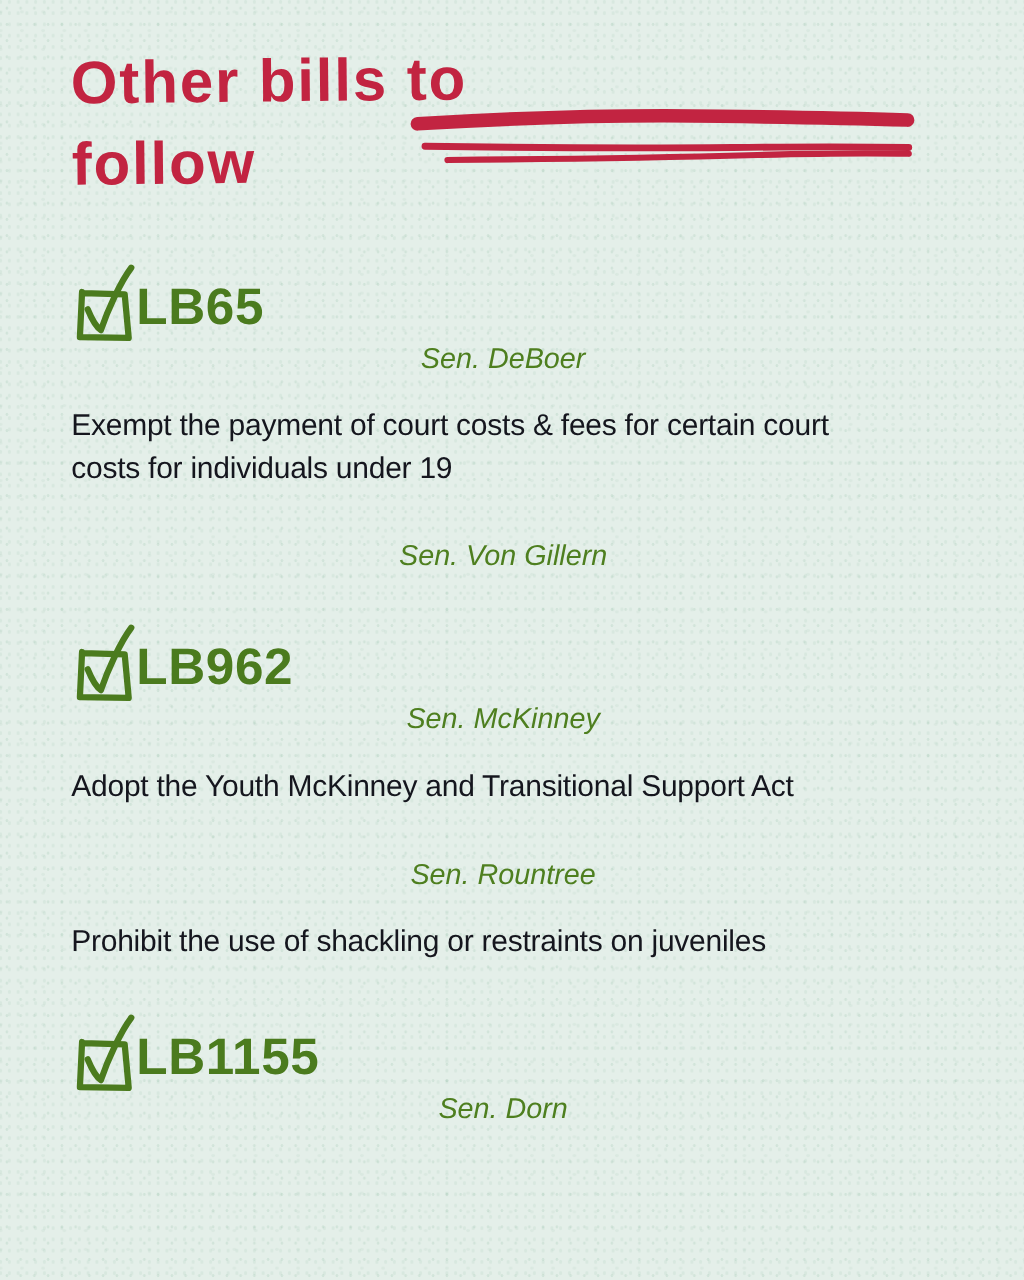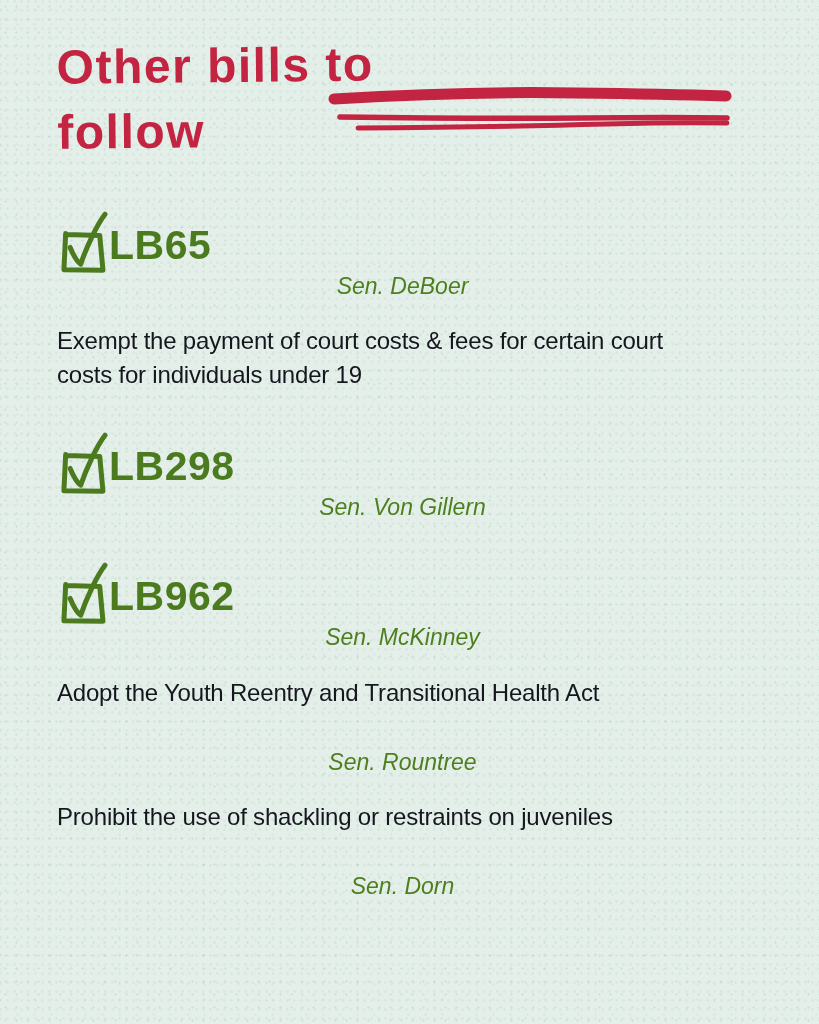--- a/index.html
+++ b/index.html
@@ -102,46 +102,46 @@
           <path d="M 9 21 L 6 57 L 45 59 L 43 24 L 10 22" stroke="#4b7b1e" stroke-width="5" stroke-linecap="round" stroke-linejoin="round"></path>
           <path d="M 13 35 C 16 43 20 50 23 52 C 29 36 40 14 49 3" stroke="#4b7b1e" stroke-width="5" stroke-linecap="round" stroke-linejoin="round"></path>
         </svg>
         <span class="bill-number">LB65</span>
       </div>
       <div class="bill-sponsor">Sen. DeBoer</div>
       <div class="bill-desc">Exempt the payment of court costs &amp; fees for certain court costs for individuals under 19</div>
     </li>
 
     <li class="bill">
-      <div class="bill-head">
-        <svg class="bill-check" viewBox="0 0 52 62" fill="none" xmlns="http://www.w3.org/2000/svg">
-          <path d="M 9 21 L 6 57 L 45 59 L 43 24 L 10 22" stroke="#4b7b1e" stroke-width="5" stroke-linecap="round" stroke-linejoin="round"></path>
-          <path d="M 13 35 C 16 43 20 50 23 52 C 29 36 40 14 49 3" stroke="#4b7b1e" stroke-width="5" stroke-linecap="round" stroke-linejoin="round"></path>
-        </svg>
-        <span class="bill-number">LB298</span>
-      </div>
       <div class="bill-sponsor">Sen. Von Gillern</div>
     </li>
 
     <li class="bill">
       <div class="bill-head">
         <svg class="bill-check" viewBox="0 0 52 62" fill="none" xmlns="http://www.w3.org/2000/svg">
           <path d="M 9 21 L 6 57 L 45 59 L 43 24 L 10 22" stroke="#4b7b1e" stroke-width="5" stroke-linecap="round" stroke-linejoin="round"></path>
           <path d="M 13 35 C 16 43 20 50 23 52 C 29 36 40 14 49 3" stroke="#4b7b1e" stroke-width="5" stroke-linecap="round" stroke-linejoin="round"></path>
         </svg>
         <span class="bill-number">LB962</span>
       </div>
       <div class="bill-sponsor">Sen. McKinney</div>
-      <div class="bill-desc">Adopt the Youth Reentry and Transitional Health Act</div>
+      <div class="bill-desc">Adopt the Youth McKinney and Transitional Support Act</div>
     </li>
 
     <li class="bill">
       <div class="bill-sponsor">Sen. Rountree</div>
       <div class="bill-desc">Prohibit the use of shackling or restraints on juveniles</div>
     </li>
 
     <li class="bill">
+      <div class="bill-head">
+        <svg class="bill-check" viewBox="0 0 52 62" fill="none" xmlns="http://www.w3.org/2000/svg">
+          <path d="M 9 21 L 6 57 L 45 59 L 43 24 L 10 22" stroke="#4b7b1e" stroke-width="5" stroke-linecap="round" stroke-linejoin="round"></path>
+          <path d="M 13 35 C 16 43 20 50 23 52 C 29 36 40 14 49 3" stroke="#4b7b1e" stroke-width="5" stroke-linecap="round" stroke-linejoin="round"></path>
+        </svg>
+        <span class="bill-number">LB1155</span>
+      </div>
       <div class="bill-sponsor">Sen. Dorn</div>
 
     </li>
 
   </ul>
 </div>
 
 </body></html>

